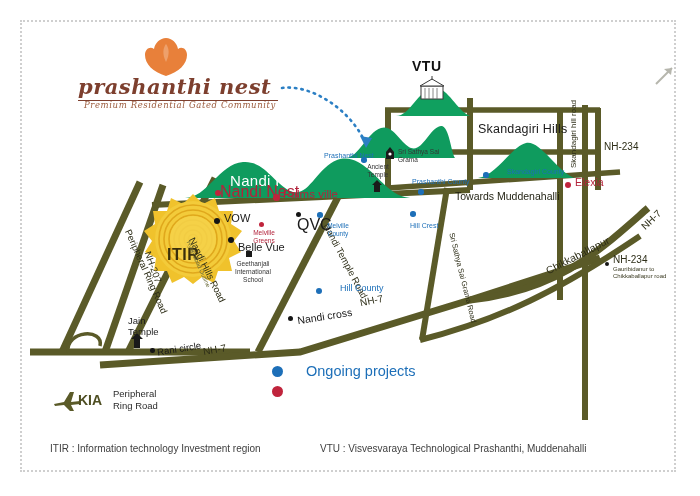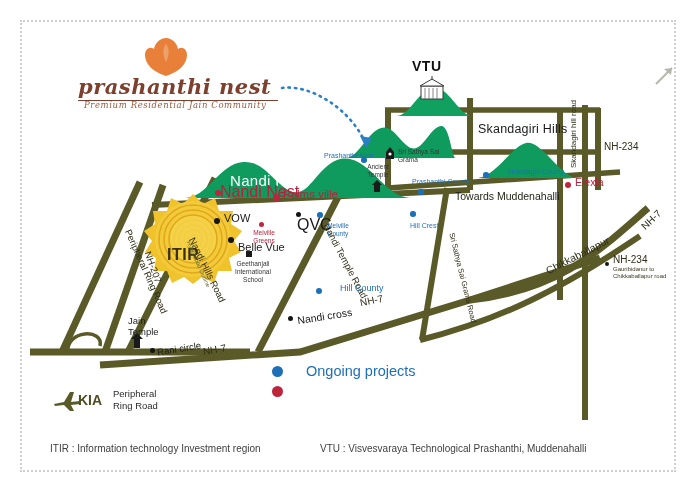--- a/index.html
+++ b/index.html
@@ -244,21 +244,21 @@
     <path d="M2 6 C30 2, 70 26, 86 62" stroke="#2b7fc4" stroke-width="2.6" fill="none" stroke-dasharray="1.5 5" stroke-linecap="round"></path>
     <path d="M86 66 L80 54 L92 56 Z" fill="#2b7fc4"></path>
   </svg>
 
   <div class="logo-wrap">
     <svg class="logo-flower" viewBox="0 0 44 38">
       <path d="M22 0 C28 0, 33 5, 34 11 C38 8, 43 11, 43 17 C43 26, 35 34, 22 38 C9 34, 1 26, 1 17 C1 11, 6 8, 10 11 C11 5, 16 0, 22 0 Z" fill="#e8803a"></path>
       <path d="M22 6 C25 10, 26 16, 22 24 C18 16, 19 10, 22 6 Z" fill="#fff" opacity=".25"></path>
     </svg>
     <div class="logo-name">prashanthi nest</div>
-    <div class="logo-tag">Premium Residential Jain Community</div>
+    <div class="logo-tag">Premium Residential Gated Community</div>
   </div>
 
   <div class="legend-item" style="left:272px;top:363px;">
     <span class="legend-dot" style="background:#1d6fb8;"></span>
     <span class="legend-text t-blue">Ongoing projects</span>
   </div>
   <div class="legend-item" style="left:272px;top:386px;">
     <span class="legend-dot" style="background:#c0243c;"></span>
   </div>
 

